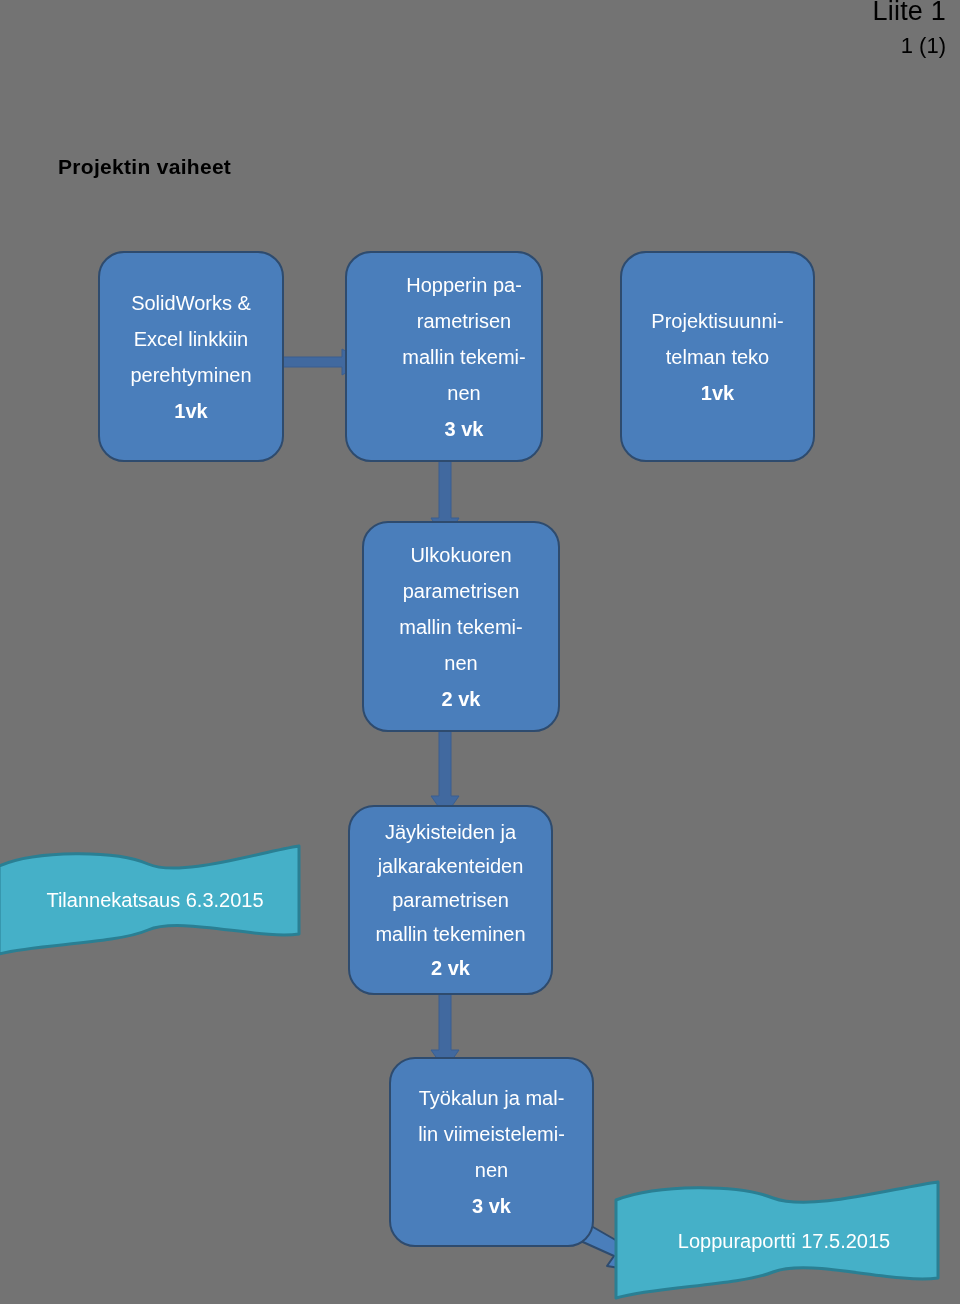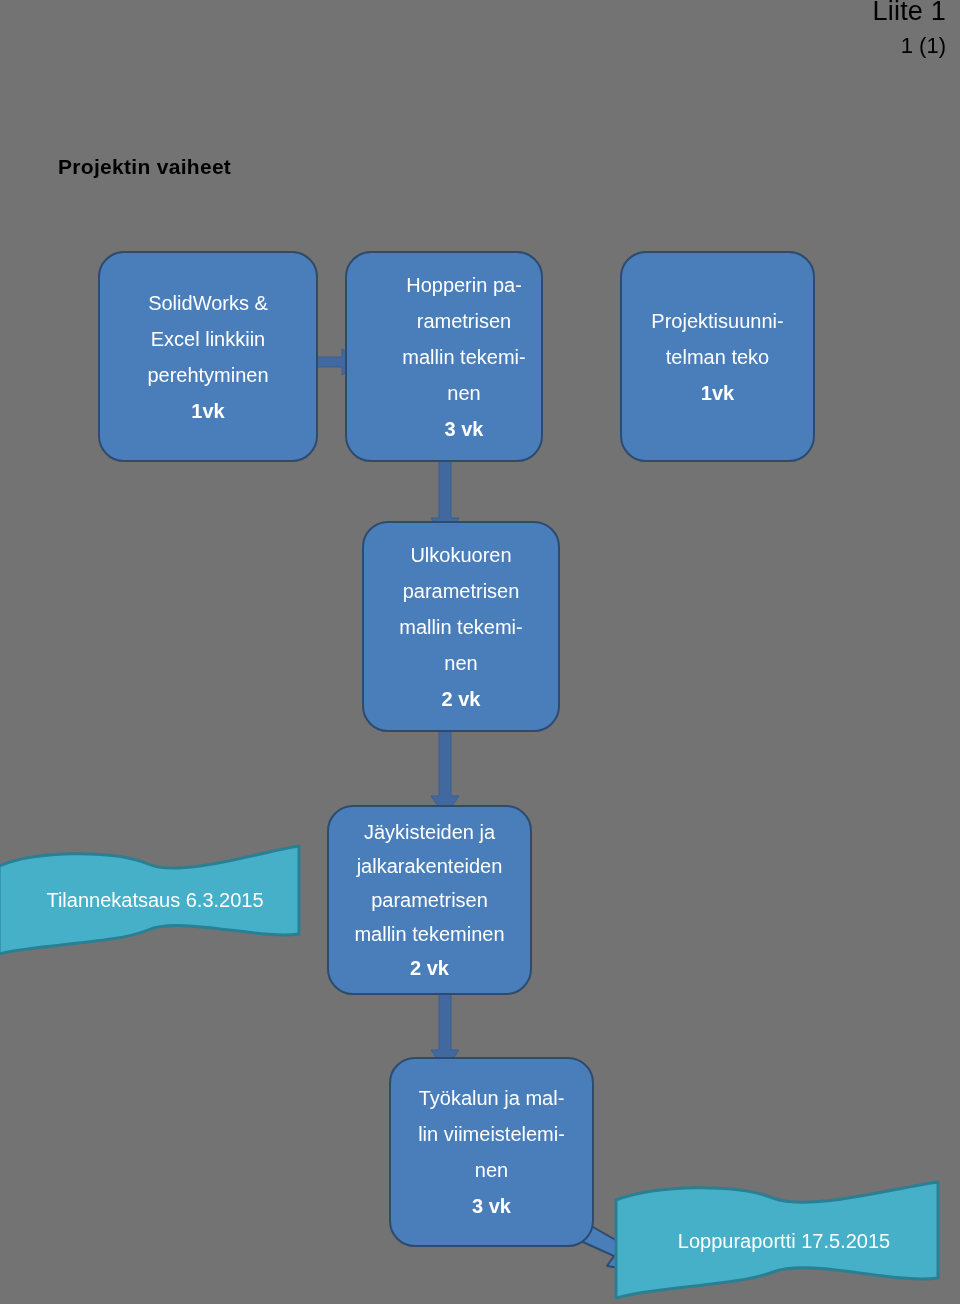--- a/index.html
+++ b/index.html
@@ -140,21 +140,21 @@
   </div>
 
   <div class="banner" style="left:598px; top:1178px; width:362px; height:126px;">
     <svg width="362" height="126" viewBox="0 0 362 126" preserveAspectRatio="none">
       <path d="M18 22 C60 6, 140 6, 175 20 C212 34, 295 10, 340 4
                L340 100 C295 106, 212 80, 175 94 C140 108, 60 108, 18 120 Z" fill="#45b0c8" stroke="#2a7f93" stroke-width="3" stroke-linejoin="round"></path>
     </svg>
     <span class="btxt" style="padding-left:10px;">Loppuraportti 17.5.2015</span>
   </div>
 
-  <div class="node" style="left:98px; top:251px; width:220px; height:211px;">
+  <div class="node" style="left:98px; top:251px; width:186px; height:211px;">
     <span class="ln">SolidWorks &amp;</span>
     <span class="ln">Excel linkkiin</span>
     <span class="ln">perehtyminen</span>
     <span class="ln b">1vk</span>
   </div>
 
   <div class="node" style="left:345px; top:251px; width:198px; height:211px;padding-left:48px;">
     <span class="ln">Hopperin pa-</span>
     <span class="ln">rametrisen</span>
     <span class="ln">mallin tekemi-</span>
@@ -169,21 +169,21 @@
   </div>
 
   <div class="node" style="left:345px; top:521px; width:198px; height:211px;margin-left:17px;">
     <span class="ln">Ulkokuoren</span>
     <span class="ln">parametrisen</span>
     <span class="ln">mallin tekemi-</span>
     <span class="ln">nen</span>
     <span class="ln b">2 vk</span>
   </div>
 
-  <div class="node" style="left:327px; top:805px; width:205px; height:190px; line-height:34px;">
+  <div class="node" style="left:348px; top:805px; width:205px; height:190px; line-height:34px;">
     <span class="ln">Jäykisteiden ja</span>
     <span class="ln">jalkarakenteiden</span>
     <span class="ln">parametrisen</span>
     <span class="ln">mallin tekeminen</span>
     <span class="ln b">2 vk</span>
   </div>
 
   <div class="node" style="left:345px; top:1057px; width:205px; height:190px;margin-left:44px;">
     <span class="ln">Työkalun ja mal-</span>
     <span class="ln">lin viimeistelemi-</span>

